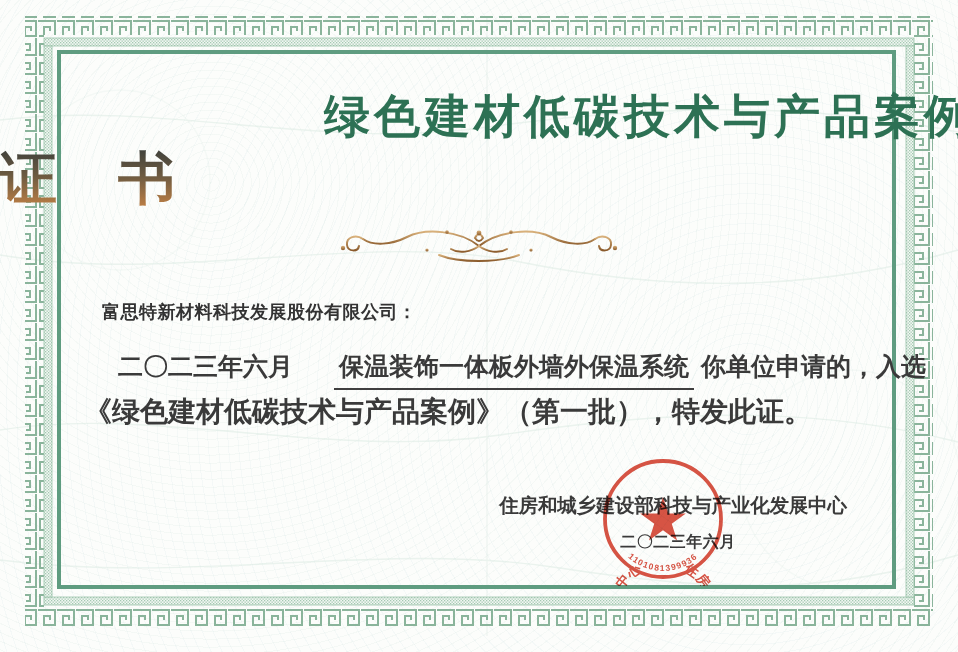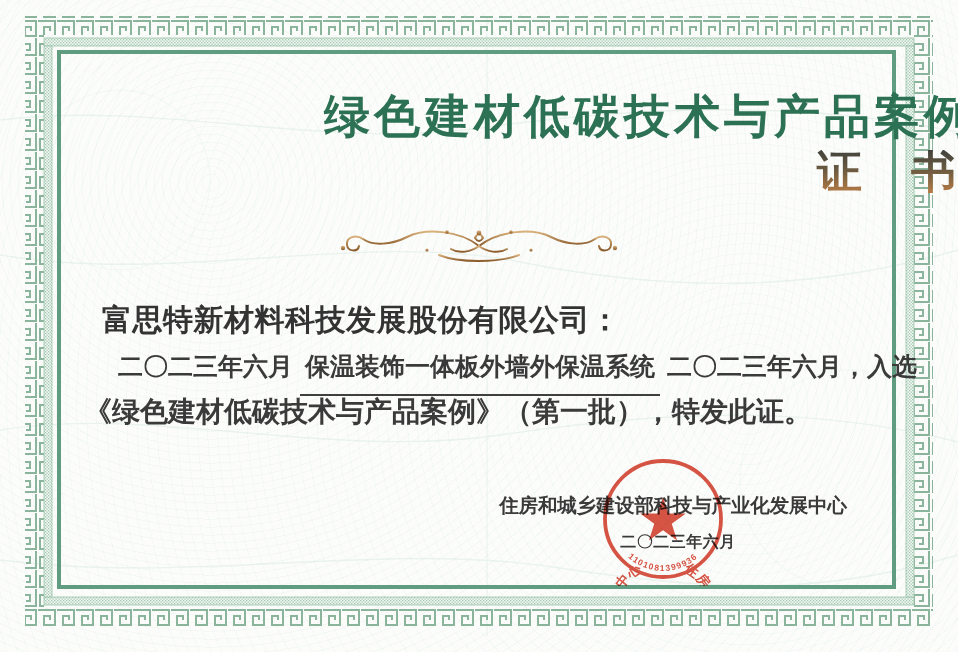--- a/index.html
+++ b/index.html
@@ -12,37 +12,37 @@
       #fcfdfb;
   }
   .frame{position:absolute;left:0;top:0;pointer-events:none;}
   .program-title{
     position:absolute;left:16px;top:94px;width:100%;text-align:right;
     font-family:"Liberation Serif","DejaVu Serif",serif;
     font-weight:900;font-size:46px;line-height:1;letter-spacing:4px;
     color:#2d7154;
   }
   .doc-title{
-    position:absolute;left:0;top:150px;width:100%;text-align:right;
+    position:absolute;left:0;top:150px;width:100%;text-align:left;
     font-family:"Liberation Serif","DejaVu Serif",serif;
-    font-weight:900;font-size:45px;line-height:1;letter-spacing:2px;
+    font-weight:900;font-size:57px;line-height:1;letter-spacing:2px;
     background:linear-gradient(180deg,#41423c 0%,#6e5b41 46%,#bd7f45 100%);
     -webkit-background-clip:text;background-clip:text;color:transparent;
   }
   .flourish{position:absolute;left:50%;top:224px;transform:translateX(-50%);}
   .recipient{
     position:absolute;left:102px;top:302px;
-    font-size:30px;font-weight:bold;color:#333;letter-spacing:.5px;line-height:1.2;
+    font-size:18px;font-weight:bold;color:#333;letter-spacing:.5px;line-height:1.2;
   }
   .body-line2{
     position:absolute;left:118px;top:351px;
     font-size:25px;font-weight:bold;color:#3a3a3a;line-height:1.2;white-space:nowrap;
   }
   .body-line2 .project{
-    border-bottom:2px solid #3f3f3f;padding:0 5px 14px 5px;
+    border-bottom:2px solid #3f3f3f;padding:0 5px 8px 5px;margin-left:34px;
   }
   .body-line3{
     position:absolute;left:84px;top:395px;
     font-size:28px;font-weight:bold;color:#3a3a3a;line-height:1.2;white-space:nowrap;
   }
   .issuer{
     position:absolute;left:420px;top:492px;width:506px;text-align:center;
     font-size:19.5px;font-weight:bold;color:#3a3a3a;letter-spacing:-.2px;
   }
   .issue-date{
@@ -129,21 +129,21 @@
       <circle cx="182" cy="8" r="1.8"></circle>
       <circle cx="14" cy="24" r="2.2"></circle>
       <circle cx="286" cy="24" r="2.2"></circle>
       <circle cx="98" cy="26" r="1.6"></circle>
       <circle cx="202" cy="26" r="1.6"></circle>
     </g>
   </svg>
 
   <div class="recipient">富思特新材料科技发展股份有限公司：</div>
 
-  <div class="body-line2"><span>二〇二三年六月 </span><span class="project">保温装饰一体板外墙外保温系统</span><span> 二〇二三年六月，入选</span></div>
+  <div class="body-line2"><span>二〇二三年六月 </span><span class="project">保温装饰一体板外墙外保温系统</span><span> 你单位申请的，入选</span></div>
 
   <div class="body-line3">《绿色建材低碳技术与产品案例》（第一批），特发此证。</div>
 
   <div class="issuer">住房和城乡建设部科技与产业化发展中心</div>
 
   <div class="issue-date">二〇二三年六月</div>
 
   <svg class="seal" width="134" height="134" viewBox="-67 -67 134 134">
     <defs>
       <path id="sealRing" d="M0,47 A47,47 0 1 1 -0.05,47" fill="none"></path>

